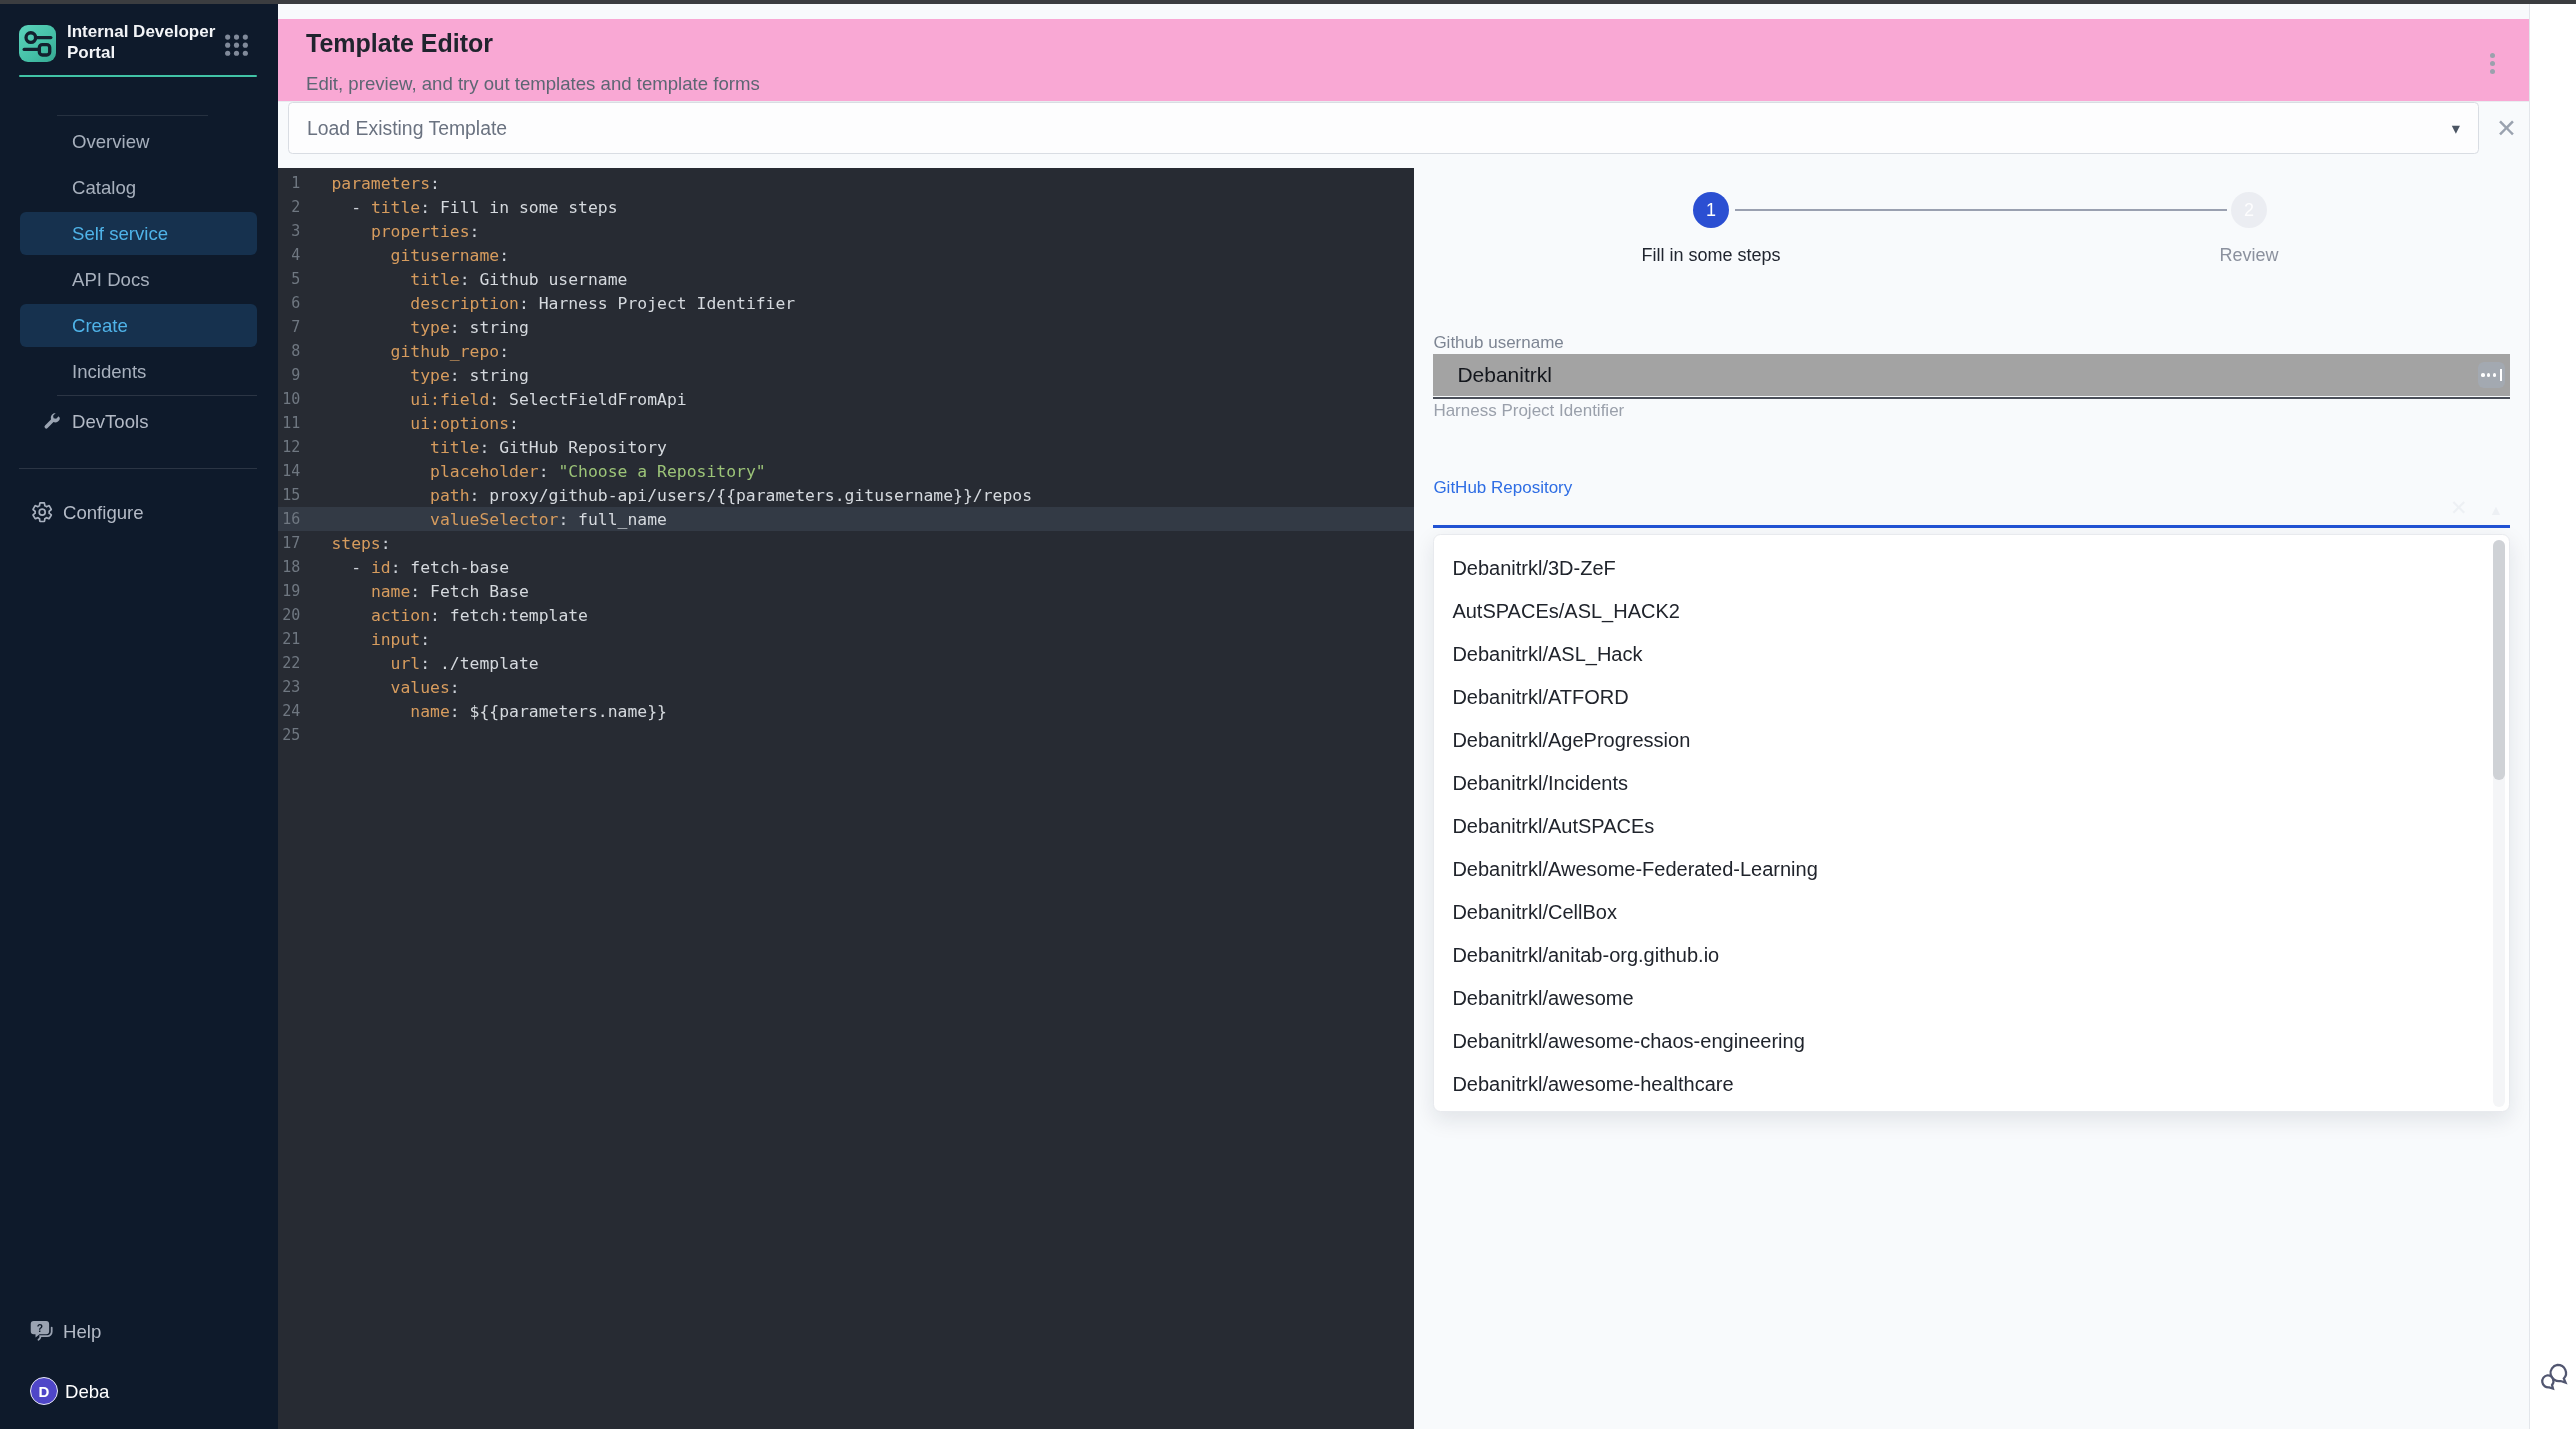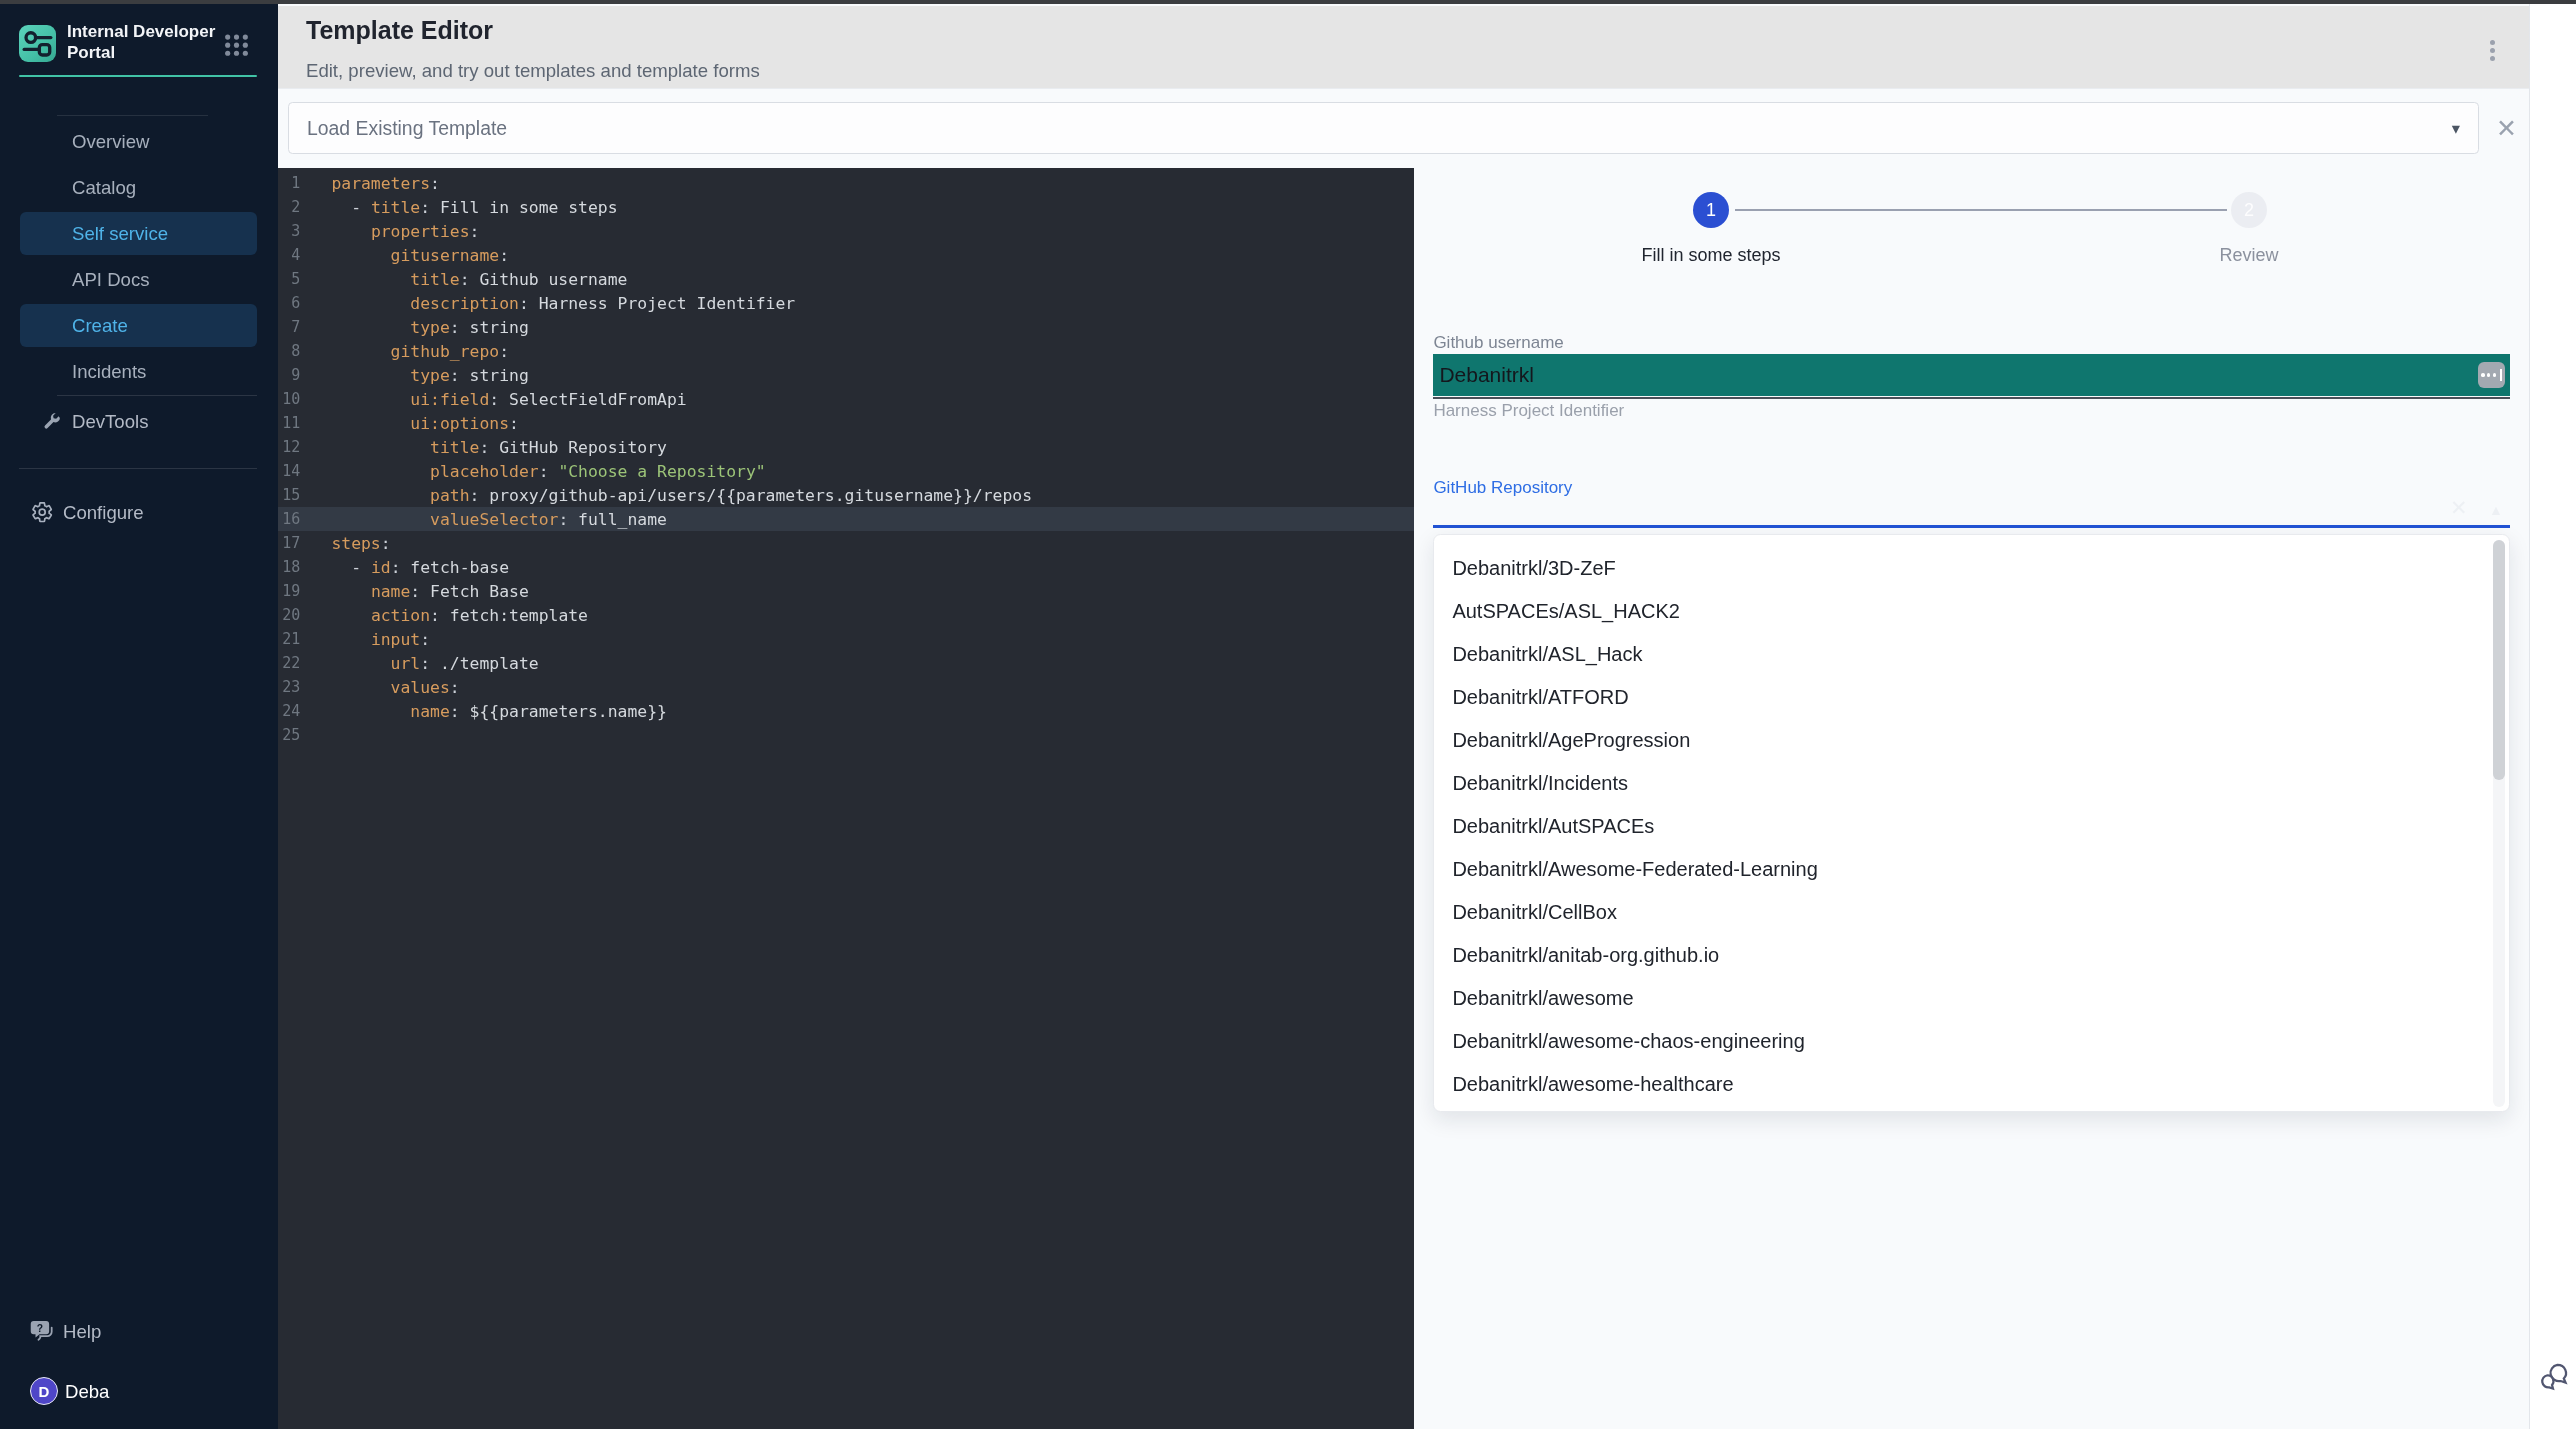--- a/index.html
+++ b/index.html
@@ -26,21 +26,21 @@
   .nav-item.active { background:#16314e; color:#4fb3e8; }
   .side-div { position:absolute; height:0.7px; background:rgba(255,255,255,0.12); }
   .tool-row { position:absolute; left:20px; width:237px; height:43px; border-radius:6px; cursor:pointer; }
   .tool-row .lbl { position:absolute; font-size:18.6px; color:#b3bac6; top:50%; transform:translateY(-50%); }
   .avatar { position:absolute; left:30px; top:1377px; width:28px; height:28px; border-radius:50%;
             background:#4f46c8; border:1.5px solid #e8e9f5; color:#fff; font-weight:700; font-size:15px;
             display:flex; align-items:center; justify-content:center; }
 
   
   .main-bg { left:278px; top:3.7px; width:2251px; height:1426px; background:#f8fafc; }
-  .header { left:278px; top:6px; width:2251px; height:83px; background:#e5e5e5; border-bottom:0.7px solid #e9ecf0; }
+  .header { left:278px; top:19px; width:2251px; height:83px; background:#f9a8d4; border-bottom:0.7px solid #e9ecf0; }
   .page-title { position:absolute; left:28px; top:10.4px; font-size:25px; font-weight:700; color:#20242e; }
   .page-subtitle { position:absolute; left:28px; top:54px; font-size:18.6px; color:#5d6673; }
   .kebab { position:absolute; left:2203px; top:28px; width:22.4px; height:33px; cursor:pointer;
            display:flex; flex-direction:column; align-items:center; justify-content:center; gap:3px; }
   .kebab span { width:5.2px; height:5.2px; border-radius:50%; background:#9ba1ad; }
 
   
   .load-bar { left:288px; top:102px; width:2191px; height:52px; background:#fdfdfe;
               border:0.7px solid #d9dde3; border-radius:4.5px; cursor:pointer; }
   .load-bar .ph { position:absolute; left:18px; top:0; line-height:51px; font-size:19.4px; color:#6a7280; }
@@ -66,21 +66,21 @@
                  display:flex; align-items:center; justify-content:center; font-size:18px; cursor:pointer; }
   .step-circle.active { background:#2b4fd2; color:#fff; }
   .step-circle.upcoming { background:#ebedf2; color:#fdfdfe; }
   .step-connector { position:absolute; left:321px; top:41px; width:492px; height:1.5px; background:#9aa0b0; }
   .step-label { position:absolute; width:224px; text-align:center; font-size:18px; }
   .step-label.active { color:#20252f; }
   .step-label.upcoming { color:#8b919e; }
 
   .field-label { position:absolute; left:19.4px; font-size:17px; color:#7d8593; }
   .uname-input { position:absolute; left:19.4px; top:186px; width:1077px; height:42px;
-                 background:#0f766e; border:none; outline:none; padding:0 45px 0 6px;
+                 background:#a3a3a3; border:none; outline:none; padding:0 45px 0 24px;
                  font-size:21px; color:#14171d; font-family:"Liberation Sans", sans-serif; }
   .uname-underline { position:absolute; left:19.4px; top:229px; width:1077px; height:1.5px; background:#4a4f59; }
   .autofill { position:absolute; left:1064px; top:194px; width:27px; height:26px; border-radius:6px;
               background:#a3a9b1; display:flex; align-items:center; justify-content:center; gap:2.2px; cursor:pointer; }
   .autofill i { width:3.7px; height:3.7px; border-radius:50%; background:#fff; }
   .autofill b { width:2.2px; height:12.7px; background:#fff; margin-left:1.5px; }
   .helper { position:absolute; left:19.4px; top:233px; font-size:17px; color:#9aa0ab; }
 
   .repo-label { position:absolute; left:19.4px; top:310px; font-size:17px; color:#2e6de4; }
   .repo-clear { position:absolute; left:1036px; top:328px; font-size:21px; color:#edf0f4; cursor:pointer; }

